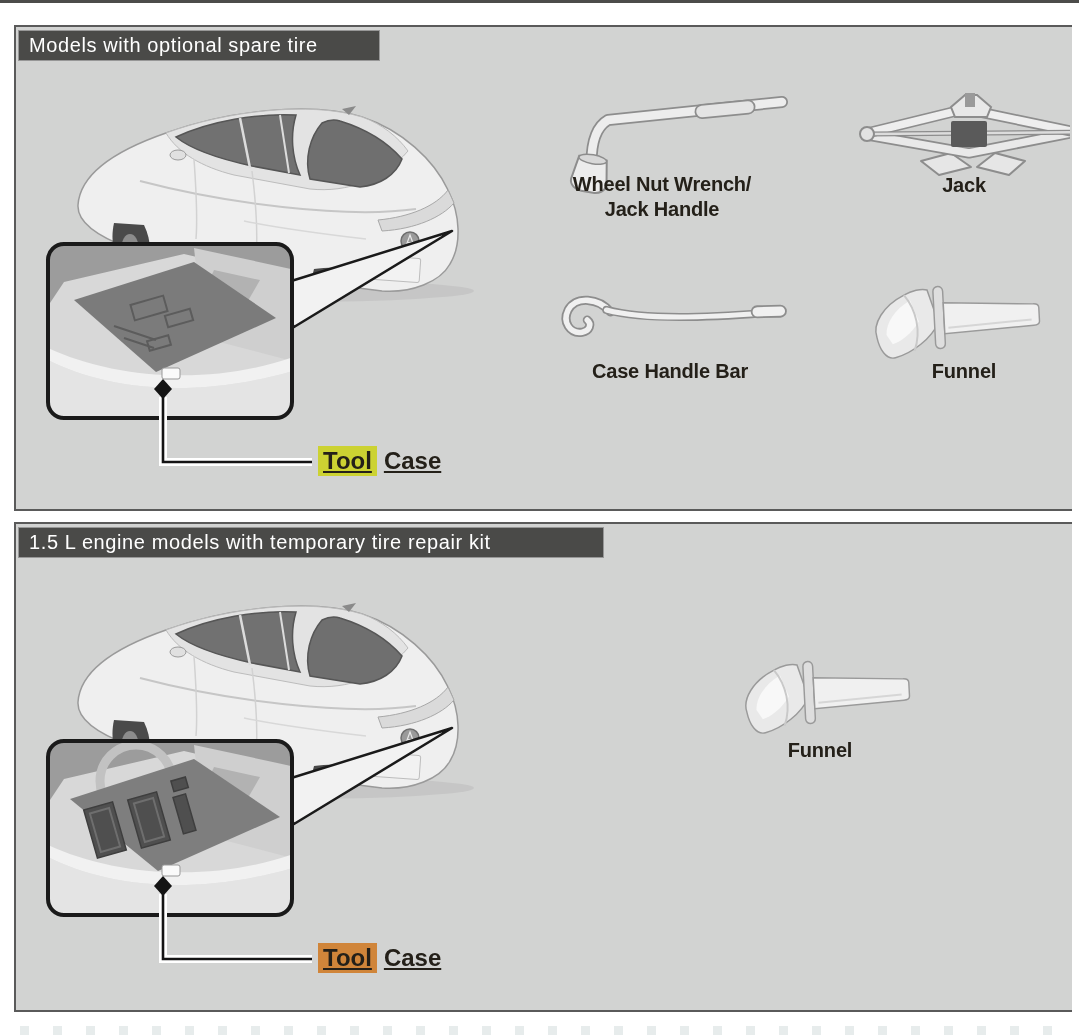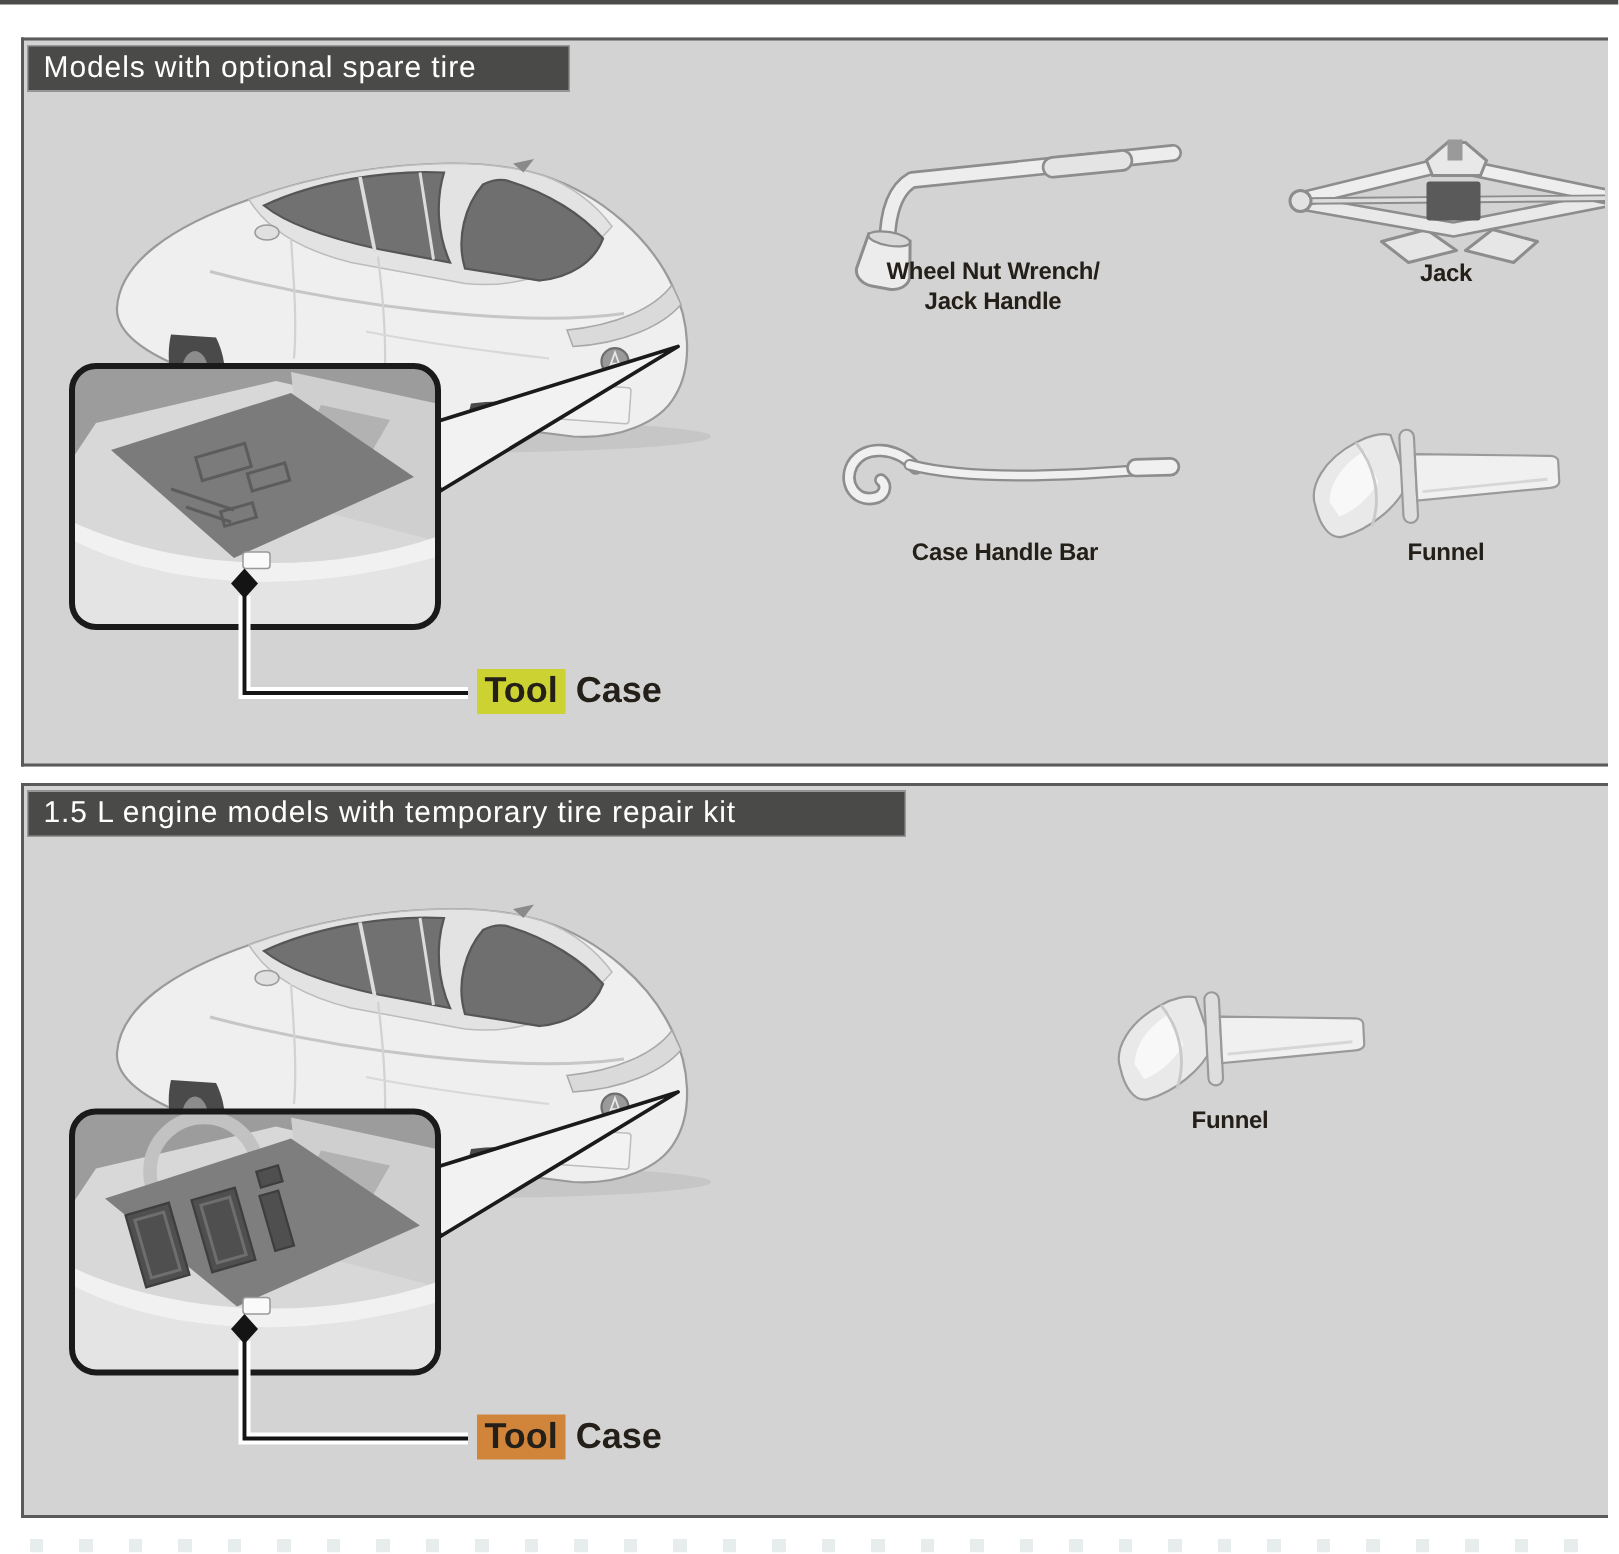--- a/index.html
+++ b/index.html
@@ -11,24 +11,24 @@
   .panel-1{height:486px;}
   .panel-2{height:490px;margin-top:11px;padding-left:32px;}
   .panel-svg{position:absolute;left:0;top:0;}
   .band{position:absolute;left:2px;top:3px;height:31px;line-height:29px;
         background:#4a4a48;border:1px solid #979797;box-sizing:border-box;
         color:#ffffff;font-size:20px;font-weight:400;letter-spacing:.6px;
         padding:0 10px;white-space:nowrap;z-index:3;}
   .band-1{width:362px;}
   .band-2{width:586px;}
   .tool-label{position:absolute;z-index:3;text-align:center;color:#242019;
-        font-size:16px;font-weight:700;line-height:1.25;letter-spacing:-0.2px;
+        font-size:20px;font-weight:700;line-height:1.25;letter-spacing:-0.2px;
         white-space:pre-line;}
   .callout{position:absolute;z-index:4;font-size:24px;font-weight:700;
-        color:#242019;line-height:32px;white-space:nowrap;}
+        color:#242019;line-height:32px;white-space:nowrap;text-decoration:underline;}
   .hl{padding:1px 5px 2px 5px;}
   .hl-yellow{background:#ccd232;}
   .hl-orange{background:#d0853a;}
   .callout-rest{margin-left:7px;}
   .bottom-strip{height:9px;width:1046px;margin:14px 0 0 20px;
         background:repeating-linear-gradient(to right,#e7ecec 0 9px,transparent 9px 33px);}
 </style>
 </head>
 <body>
 

